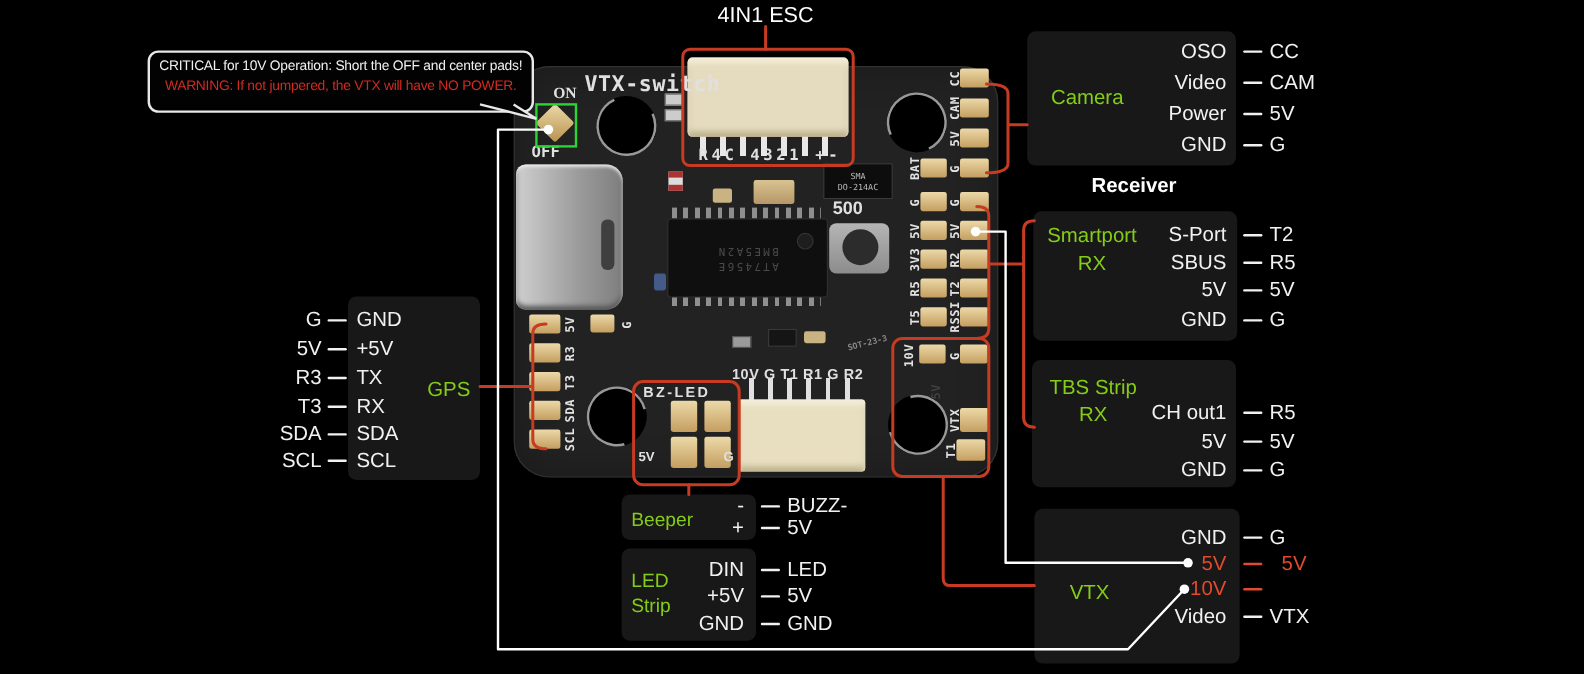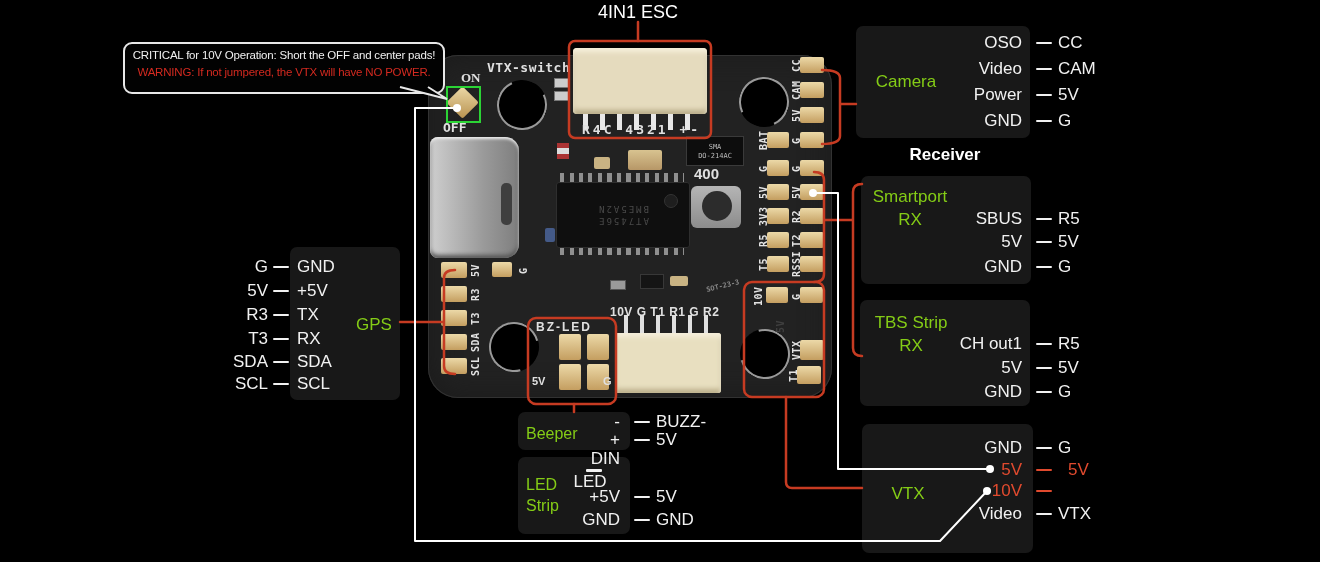--- a/index.html
+++ b/index.html
@@ -53,32 +53,32 @@
   <div class="comp" style="left:430px;top:137px;width:89px;height:121px;border-radius:8px 14px 14px 8px;
        background:linear-gradient(90deg,#cfcfcf,#9a9a9a 60%,#7e7e7e);box-shadow:inset 0 2px 3px #eee, inset 0 -3px 4px #555;"></div>
   <div class="comp" style="left:501px;top:183px;width:11px;height:42px;background:#3f3f3f;border-radius:5px;"></div>
 
   <div class="pins" style="left:583px;top:112px;width:112px;height:18px;
        background:repeating-linear-gradient(90deg,#e8e8e8 0 5px,transparent 5px 17px);"></div>
   <div class="comp" style="left:573px;top:48px;width:134px;height:66px;background:#e5dbbe;border-radius:4px;
        box-shadow:inset 0 4px 5px #f6f0dc, inset 0 -4px 5px #b9ad89;"></div>
   <div class="silk" style="left:582px;top:122px;font-size:13px;letter-spacing:3px;">R4C 4321 +-</div>
 
-  <div class="silk" style="left:487px;top:60px;font-size:13px;letter-spacing:.5px;">VTX-switch</div>
+  <div class="silk" style="left:487px;top:60px;font-size:18px;letter-spacing:.5px;">VTX-switch</div>
   <div class="silk" style="left:461px;top:70px;font-size:13px;font-family:Liberation Serif, serif;">ON</div>
   <div class="silk" style="left:443px;top:120px;font-size:13px;">OFF</div>
   <div id="sw-pad"></div>
   <div id="green-box"></div>
 
   <div class="comp" style="left:686px;top:136px;width:58px;height:30px;background:#0d0d0d;border:1px solid #3a3a3a;
        text-align:center;font:7px 'DejaVu Sans Mono',monospace;color:#bbb;line-height:9px;padding-top:6px;box-sizing:border-box;">
     <div>SMA</div>
     <div>DO-214AC</div>
   </div>
-  <div class="silk" style="left:694px;top:165px;font-size:15px;font-family:'Liberation Sans',sans-serif;">400</div>
+  <div class="silk" style="left:694px;top:165px;font-size:15px;font-family:'Liberation Sans',sans-serif;">500</div>
   <div class="comp" style="left:691px;top:186px;width:50px;height:42px;background:linear-gradient(180deg,#b5b5b5,#8c8c8c);
        border-radius:6px;"></div>
   <div class="comp" style="left:702px;top:191px;width:30px;height:30px;background:#2c2c2c;border-radius:50%;"></div>
 
   <div class="pins" style="left:560px;top:173px;width:124px;height:9px;background:repeating-linear-gradient(90deg,#8f8f8f 0 4px,transparent 4px 9.5px);"></div>
   <div class="pins" style="left:560px;top:246px;width:124px;height:9px;background:repeating-linear-gradient(90deg,#8f8f8f 0 4px,transparent 4px 9.5px);"></div>
   <div class="comp" style="left:556px;top:182px;width:132px;height:64px;background:#0f0f0f;border:1px solid #2e2e2e;border-radius:3px;
        display:flex;flex-direction:column;align-items:center;justify-content:center;transform:rotate(180deg);
        font:9px 'DejaVu Sans Mono',monospace;color:#4a4a4a;letter-spacing:2px;line-height:12px;">
     <div>AT7456E</div>
@@ -195,20 +195,25 @@
       <span>G</span>
     </div>
 
   <div class="hdr" style="left:875px;top:145px;width:140px;">Receiver</div>
 
   <div class="blk" style="left:861px;top:176px;width:170px;height:108px;"></div>
   <div class="blklabel" style="left:862px;top:185px;width:96px;">
     <div>Smartport</div>
     <div>RX</div>
   </div>
+  <div class="row rrow" style="top:185px;">
+      <span class="pin">S-Port</span>
+      <div class="dash"></div>
+      <span>T2</span>
+    </div>
   <div class="row rrow" style="top:208px;">
       <span class="pin">SBUS</span>
       <div class="dash"></div>
       <span>R5</span>
     </div>
   <div class="row rrow" style="top:231px;">
       <span class="pin">5V</span>
       <div class="dash"></div>
       <span>5V</span>
     </div>
@@ -305,21 +310,21 @@
       <span class="pin">+</span>
       <div class="dash"></div>
       <span>5V</span>
     </div>
 
   <div class="blk" style="left:518px;top:457px;width:112px;height:77px;"></div>
   <div class="blklabel" style="left:526px;top:474px;width:50px;font-size:16px;text-align:left;line-height:21px;">
     <div>LED</div>
     <div>Strip</div>
   </div>
-  <div class="row brow" style="top:449px;flex-direction:column;">
+  <div class="row brow" style="top:464px;">
       <span class="pin">DIN</span>
       <div class="dash"></div>
       <span>LED</span>
     </div>
   <div class="row brow" style="top:486px;">
       <span class="pin">+5V</span>
       <div class="dash"></div>
       <span>5V</span>
     </div>
   <div class="row brow" style="top:509px;">

